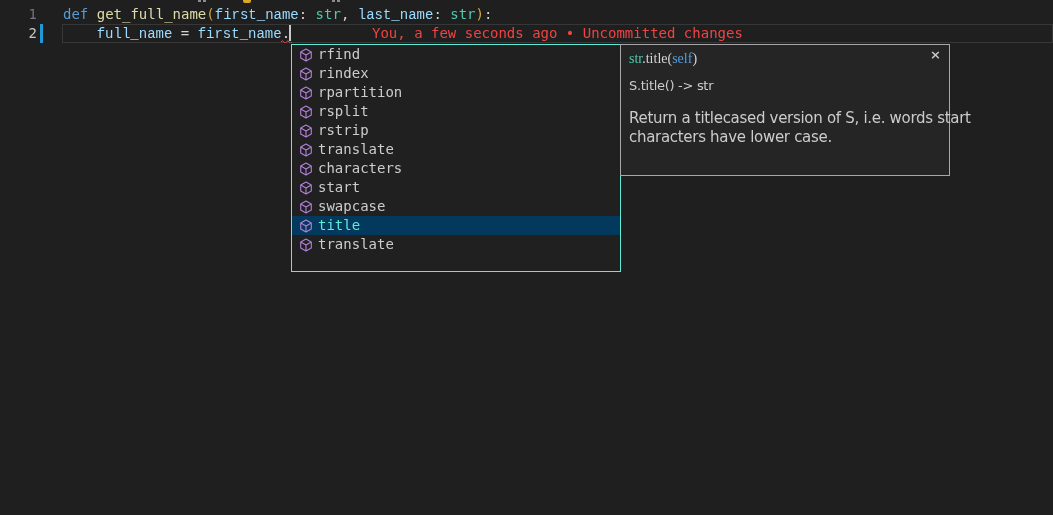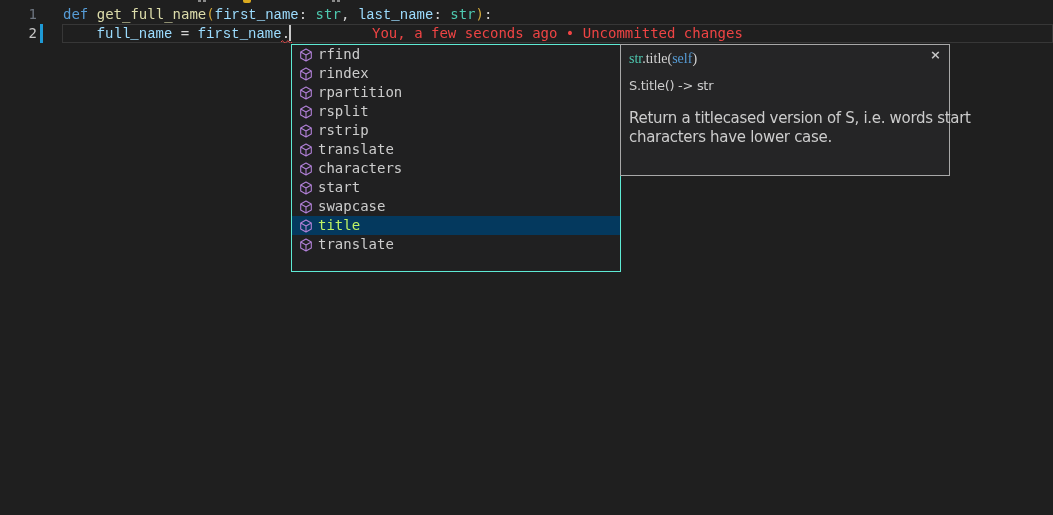--- a/index.html
+++ b/index.html
@@ -28,21 +28,21 @@
   .blame{position:absolute;left:345px;top:24px;height:19px;line-height:19px;
          color:#ef4444;white-space:pre;margin-left:27px;}
   .cursor{position:absolute;left:289px;top:25px;width:2px;height:16px;background:#c8c8c8;}
   .squiggle{position:absolute;left:281px;top:39px;}
   
   .suggest-widget{position:absolute;left:291px;top:44px;width:330px;height:228px;
                   background:#202021;border:1px solid #5eead4;box-sizing:border-box;}
   .suggest-row{position:relative;height:19px;line-height:19px;display:flex;
                align-items:center;padding-left:7px;cursor:pointer;}
   .suggest-row.selected{background:var(--c-selected_bg,#04395e);}
-  .suggest-row.selected .suggest-label{color:#bef264;}
+  .suggest-row.selected .suggest-label{color:#5eead4;}
   .method-icon{width:14px;height:14px;margin-right:5px;display:inline-flex;flex:0 0 14px;}
   .suggest-label{color:#cccccc;white-space:pre;}
   
   .doc-widget{position:absolute;left:620px;top:44px;width:330px;height:132px;
               background:#252526;border:1px solid #a8a8a8;box-sizing:border-box;
               padding:4px 8px;}
   .doc-signature{height:19px;line-height:19px;margin-bottom:8px;white-space:pre;font-family:Liberation Serif, serif;}
   .doc-returns{font-family:"DejaVu Sans",sans-serif;font-size:13px;letter-spacing:-0.3px;
                color:#cccccc;height:19px;line-height:19px;margin-bottom:14px;white-space:nowrap;}
   .doc-desc{font-family:"DejaVu Sans",sans-serif;font-size:15px;letter-spacing:-0.3px;

